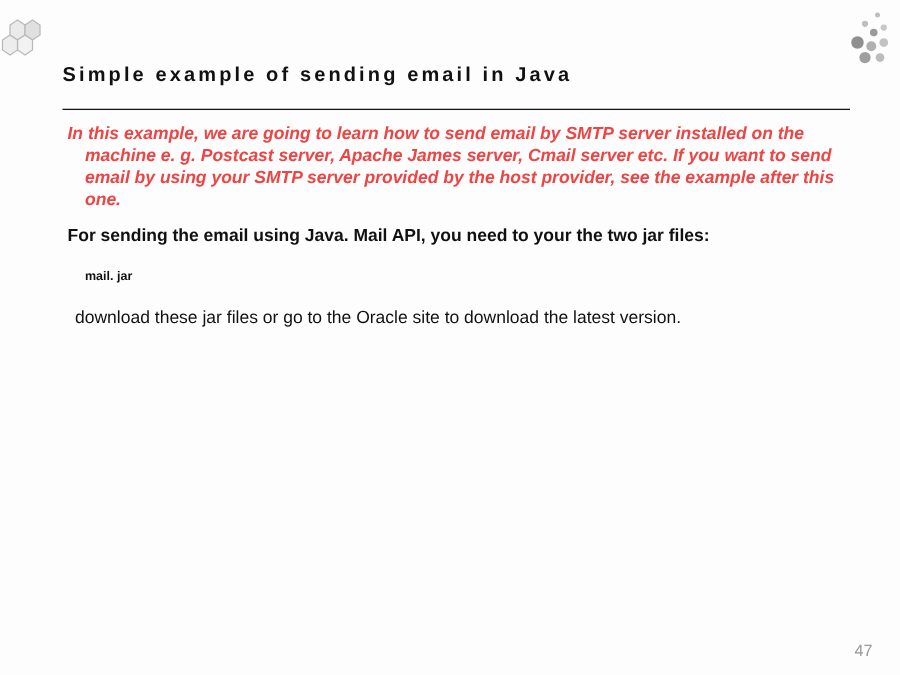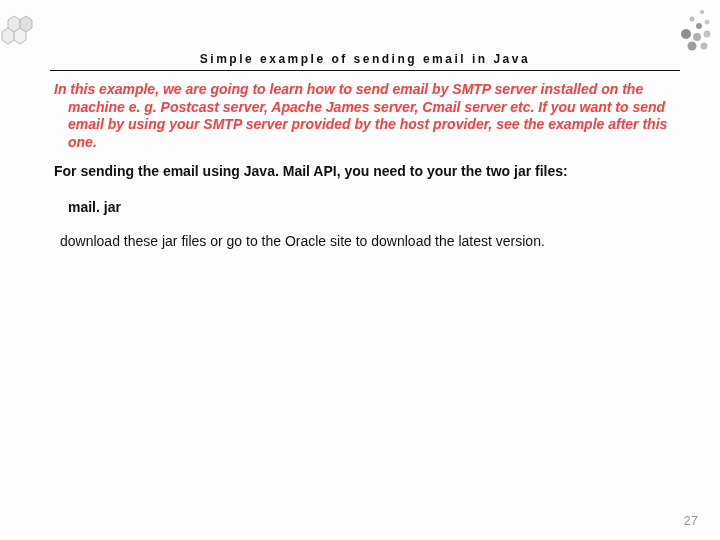--- a/index.html
+++ b/index.html
@@ -25,28 +25,27 @@
     width: 54px;
     height: 50px;
   }
   .content {
     position: absolute;
     top: 52px;
     left: 50px;
     right: 40px;
   }
   .title {
-    font-size: 12px;
+    font-size: 16px;
     font-weight: bold;
     letter-spacing: 2.5px;
     color: #111;
     border-bottom: 1px solid #111;
-    padding-bottom: 4px;
+    padding-bottom: 17px;
     margin-bottom: 10px;
-    text-align: center;
   }
   .para {
     font-size: 14px;
     font-weight: bold;
     color: #ef4444;
     line-height: 1.25;
     margin-bottom: 12px;
     padding-left: 4px;
     text-indent: -14px;
     margin-left: 14px;
@@ -54,21 +53,21 @@
   }
   .para2 {
     font-size: 14px;
     font-weight: bold;
     color: #111;
     line-height: 1.25;
     margin-bottom: 18px;
     padding-left: 4px;
   }
   .jar {
-    font-size: 14px;
+    font-size: 10px;
     font-weight: bold;
     color: #111;
     margin-left: 18px;
     margin-bottom: 14px;
   }
   .dl {
     font-size: 14px;
     font-weight: normal;
     color: #111;
     margin-left: 10px;
@@ -113,13 +112,13 @@
 </div>
 
 <div class="content">
   <h1 class="title">Simple example of sending email in Java</h1>
   <p class="para">In this example, we are going to learn how to send email by SMTP server installed on the machine e. g. Postcast server, Apache James server, Cmail server etc. If you want to send email by using your SMTP server provided by the host provider, see the example after this one.</p>
   <p class="para2">For sending the email using Java. Mail API, you need to your the two jar files:</p>
   <p class="jar">mail. jar</p>
   <p class="dl">download these jar files or go to the Oracle site to download the latest version.</p>
 </div>
 
-<div class="pagenum">27</div>
+<div class="pagenum">47</div>
 
 </body></html>

